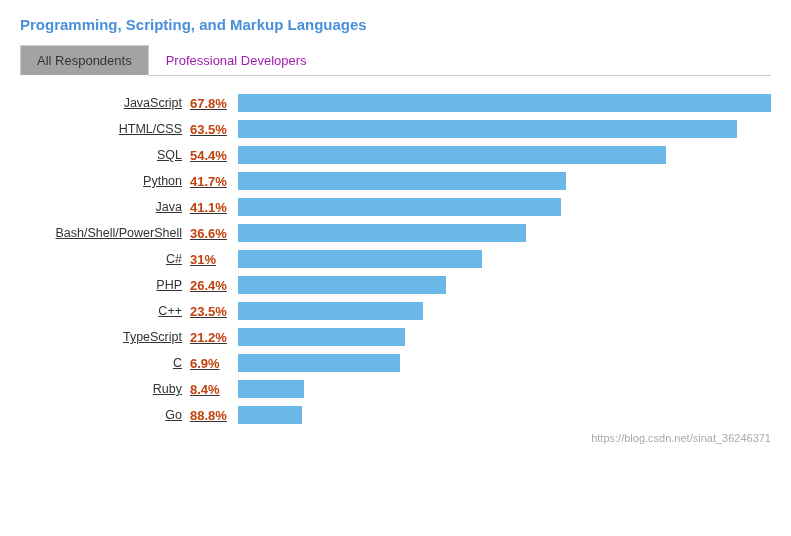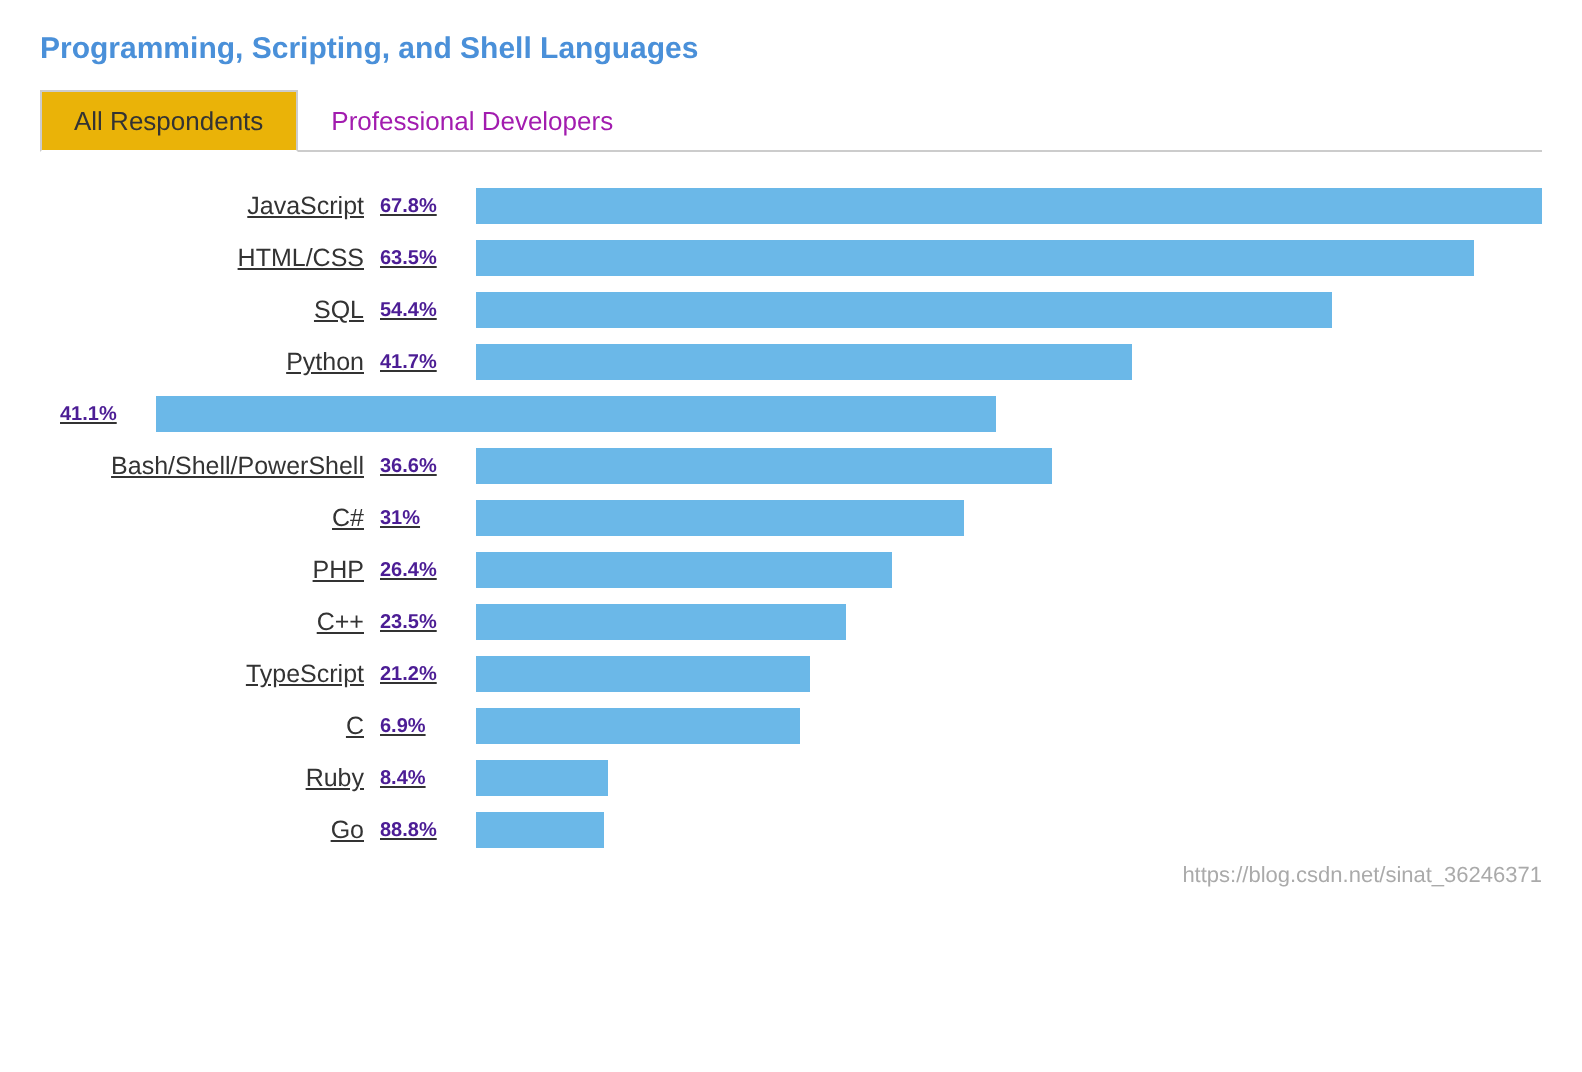--- a/index.html
+++ b/index.html
@@ -28,21 +28,21 @@
       cursor: pointer;
       font-size: 13px;
       color: #a21caf;
       border: 1px solid transparent;
       border-bottom: none;
       margin-bottom: -1px;
     }
     .tab.active {
       border: 1px solid #ccc;
       border-bottom: 1px solid #fff;
-      background: #eab308;
+      background: #a3a3a3;
       color: #333;
     }
     .chart-area {
       padding-left: 10px;
     }
     .bar-row {
       display: flex;
       align-items: center;
       margin-bottom: 8px;
       text-decoration: underline;
@@ -51,44 +51,44 @@
       text-align: right;
       width: 160px;
       min-width: 160px;
       padding-right: 8px;
       font-size: 12.5px;
       color: #333;
     }
     .bar-pct {
       width: 42px;
       min-width: 42px;
-      font-size: 10px;
+      font-size: 13px;
       font-weight: bold;
-      color: #4c1d95;
+      color: #c2410c;
       margin-right: 6px;
     }
     .bar-track {
       flex: 1;
       height: 18px;
     }
     .bar-fill {
       height: 100%;
       background: #6bb8e8;
     }
     .watermark {
       text-align: right;
       font-size: 11px;
       color: #aaa;
       margin-top: 4px;
     }
   </style>
 </head>
 <body>
 
-<div class="chart-title">Programming, Scripting, and Shell Languages</div>
+<div class="chart-title">Programming, Scripting, and Markup Languages</div>
 
 <div class="tabs">
   <div class="tab active">All Respondents</div>
   <div class="tab">Professional Developers</div>
 </div>
 
 <div class="chart-area" id="bar-chart-container">
 
 <div class="bar-row">
       <div class="bar-label">JavaScript</div>
@@ -112,20 +112,21 @@
       </div>
     </div>
     <div class="bar-row">
       <div class="bar-label">Python</div>
       <div class="bar-pct">41.7%</div>
       <div class="bar-track">
         <div class="bar-fill" style="width: 61.5044%; background: rgb(107, 184, 232);"></div>
       </div>
     </div>
     <div class="bar-row">
+      <div class="bar-label">Java</div>
       <div class="bar-pct">41.1%</div>
       <div class="bar-track">
         <div class="bar-fill" style="width: 60.6195%; background: rgb(107, 184, 232);"></div>
       </div>
     </div>
     <div class="bar-row">
       <div class="bar-label">Bash/Shell/PowerShell</div>
       <div class="bar-pct">36.6%</div>
       <div class="bar-track">
         <div class="bar-fill" style="width: 53.9823%; background: rgb(107, 184, 232);"></div>

